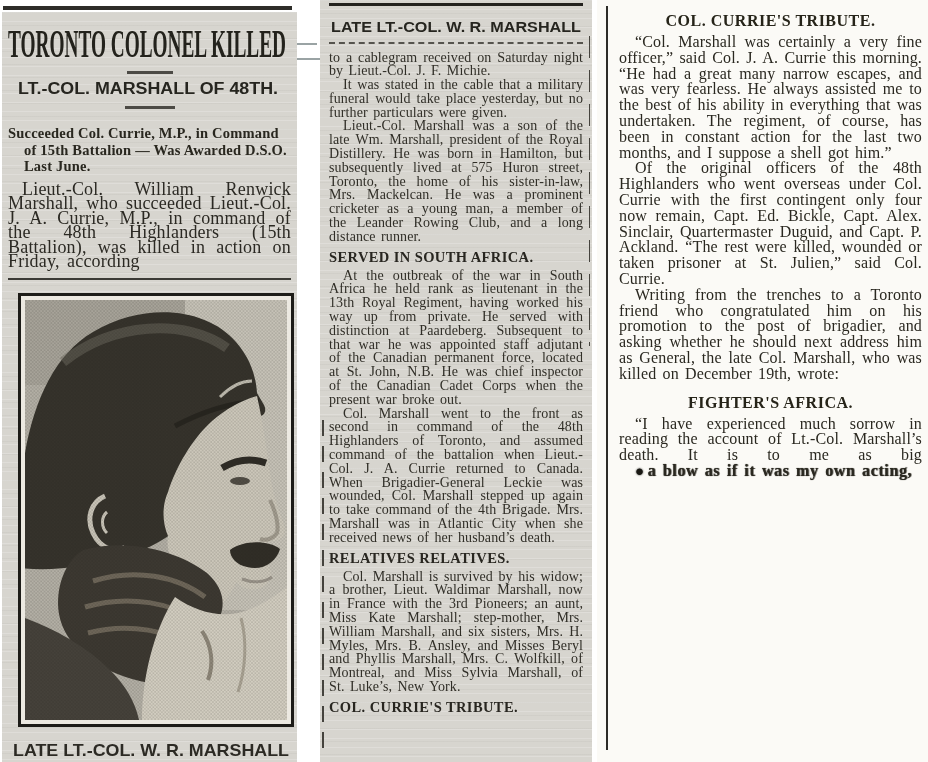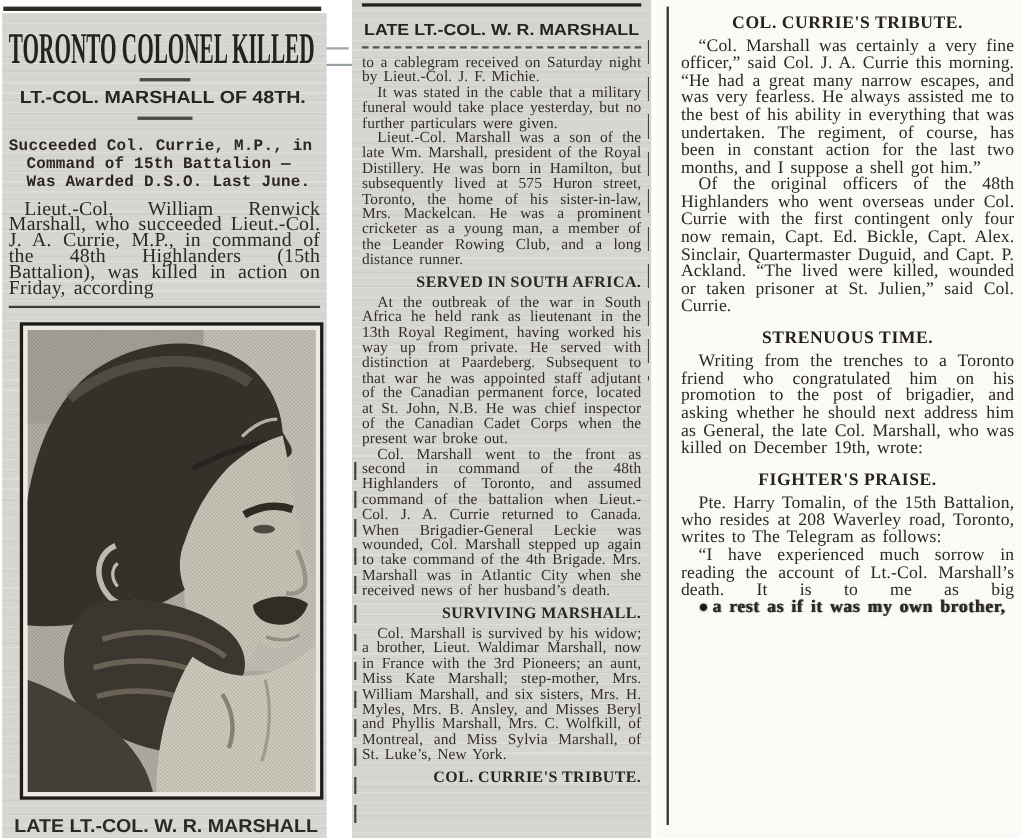--- a/index.html
+++ b/index.html
@@ -13,21 +13,21 @@
       repeating-linear-gradient(180deg, rgba(255,255,255,.20) 0 1px, rgba(0,0,0,0) 1px 9px),
       repeating-linear-gradient(180deg, rgba(90,88,80,.05) 0 1px, rgba(0,0,0,0) 1px 13px);
   }
 
   
   .topbar-left { position:absolute; left:3px; top:6px; width:289px; height:4px; background:#2e2d29; }
   #clip-left { left:2px; top:12px; width:295px; height:750px; padding:10px 6px 12px 6px; }
   .headline-svg { display:block; margin-top:2px; }
   .rule-short { height:3px; background:#4c4a45; margin:7px auto 5px auto; }
   .deck {
-    font-family:Liberation Mono, monospace; font-weight:bold;
+    font-family:Liberation Serif, serif; font-weight:bold;
     font-size:14.5px; line-height:16.5px; letter-spacing:.2px;
     padding-left:16px; text-indent:-16px; margin-top:16px; color:#29271f;
   }
   .lead {
     font-size:18px; line-height:14.6px; letter-spacing:.2px; word-spacing:2.6px;
     text-align:justify; text-indent:14px; margin-top:7px;
   }
   .rule-full { height:2px; background:#3b3a35; margin-top:9px; }
   .photo-frame {
     width:276px; margin:13px 0 0 10px;
@@ -42,21 +42,21 @@
   .mid-header-svg { display:block; margin:12px auto 0 auto; }
   .rule-dashed { border-top:2px dashed #56544e; margin-top:6px; }
   .mid-body { margin-top:7px; }
   .mid-body p {
     font-size:14px; line-height:13.8px; letter-spacing:.1px; word-spacing:1.8px;
     text-align:justify; text-indent:14px; color:#302e27;
   }
   .mid-body p.noindent { text-indent:0; }
   .sec-head-mid {
     font-weight:bold; font-size:14.5px; letter-spacing:.4px;
-    text-align:right; margin:5px 0 3px 0; color:#282620;
+    text-align:left; margin:5px 0 3px 0; color:#282620;
   }
   .mid-rule-left { position:absolute; left:2px; top:420px; bottom:4px; width:2px;
     background:repeating-linear-gradient(180deg,#45433d 0 16px, rgba(0,0,0,0) 16px 26px); }
   .mid-rule-right { position:absolute; right:2px; top:36px; height:310px; width:1.5px;
     background:repeating-linear-gradient(180deg,#45433d 0 22px, rgba(0,0,0,0) 22px 34px); }
 
   
   #col-right {
     position:absolute; left:597px; top:0; width:331px; height:762px;
     background:#fbfaf6; padding:0 6px 0 22px;
@@ -168,31 +168,29 @@
   </svg>
   <div class="rule-dashed"></div>
 
   <div class="mid-body">
     <p class="noindent">to a cablegram received on Saturday night by Lieut.-Col. J. F. Michie.</p>
     <p>It was stated in the cable that a military funeral would take place yesterday, but no further particulars were given.</p>
     <p>Lieut.-Col. Marshall was a son of the late Wm. Marshall, president of the Royal Distillery. He was born in Hamilton, but subsequently lived at 575 Huron street, Toronto, the home of his sister-in-law, Mrs. Mackelcan. He was a prominent cricketer as a young man, a member of the Leander Rowing Club, and a long distance runner.</p>
     <h3 class="sec-head-mid">SERVED IN SOUTH AFRICA.</h3>
     <p>At the outbreak of the war in South Africa he held rank as lieutenant in the 13th Royal Regiment, having worked his way up from private. He served with distinction at Paardeberg. Subsequent to that war he was appointed staff adjutant of the Canadian permanent force, located at St. John, N.B. He was chief inspector of the Canadian Cadet Corps when the present war broke out.</p>
     <p>Col. Marshall went to the front as second in command of the 48th Highlanders of Toronto, and assumed command of the battalion when Lieut.-Col. J. A. Currie returned to Canada. When Brigadier-General Leckie was wounded, Col. Marshall stepped up again to take command of the 4th Brigade. Mrs. Marshall was in Atlantic City when she received news of her husband’s death.</p>
-    <h3 class="sec-head-mid">SURVIVING MARSHALL.</h3>
+    <h3 class="sec-head-mid">RELATIVES RELATIVES.</h3>
     <p>Col. Marshall is survived by his widow; a brother, Lieut. Waldimar Marshall, now in France with the 3rd Pioneers; an aunt, Miss Kate Marshall; step-mother, Mrs. William Marshall, and six sisters, Mrs. H. Myles, Mrs. B. Ansley, and Misses Beryl and Phyllis Marshall, Mrs. C. Wolfkill, of Montreal, and Miss Sylvia Marshall, of St. Luke’s, New York.</p>
     <h3 class="sec-head-mid">COL. CURRIE'S TRIBUTE.</h3>
   </div>
 </div>
 
 <div id="col-right">
   <div class="right-rule"></div>
   <h3 class="sec-head-right">COL. CURRIE'S TRIBUTE.</h3>
   <p>“Col. Marshall was certainly a very fine officer,” said Col. J. A. Currie this morning. “He had a great many narrow escapes, and was very fearless. He always assisted me to the best of his ability in everything that was undertaken. The regiment, of course, has been in constant action for the last two months, and I suppose a shell got him.”</p>
-  <p>Of the original officers of the 48th Highlanders who went overseas under Col. Currie with the first contingent only four now remain, Capt. Ed. Bickle, Capt. Alex. Sinclair, Quartermaster Duguid, and Capt. P. Ackland. “The lived were killed, wounded or taken prisoner at St. Julien,” said Col. Currie.</p>
-  <h3 class="sec-head-right">STRENUOUS TIME.</h3>
+  <p>Of the original officers of the 48th Highlanders who went overseas under Col. Currie with the first contingent only four now remain, Capt. Ed. Bickle, Capt. Alex. Sinclair, Quartermaster Duguid, and Capt. P. Ackland. “The rest were killed, wounded or taken prisoner at St. Julien,” said Col. Currie.</p>
   <p>Writing from the trenches to a Toronto friend who congratulated him on his promotion to the post of brigadier, and asking whether he should next address him as General, the late Col. Marshall, who was killed on December 19th, wrote:</p>
-  <h3 class="sec-head-right">FIGHTER'S PRAISE.</h3>
-  <p>Pte. Harry Tomalin, of the 15th Battalion, who resides at 208 Waverley road, Toronto, writes to The Telegram as follows:</p>
+  <h3 class="sec-head-right">FIGHTER'S AFRICA.</h3>
   <p><span>“I have experienced much sorrow in reading the account of Lt.-Col. Marshall’s death. It is to me as big</span>
-    <span class="smudge-line"><span class="ink-blot">●</span><span>a rest as if it was my own brother,</span></span>
+    <span class="smudge-line"><span class="ink-blot">●</span><span>a blow as if it was my own acting,</span></span>
   </p>
 </div>
 
 </body></html>

